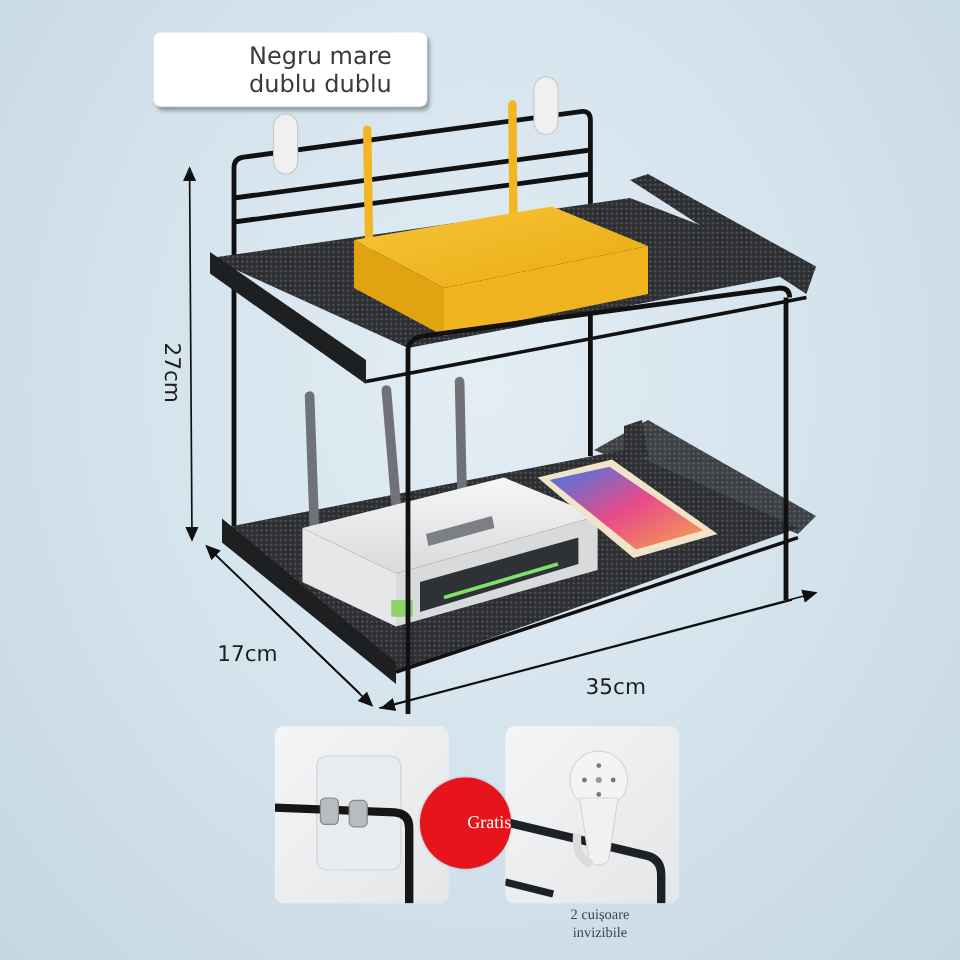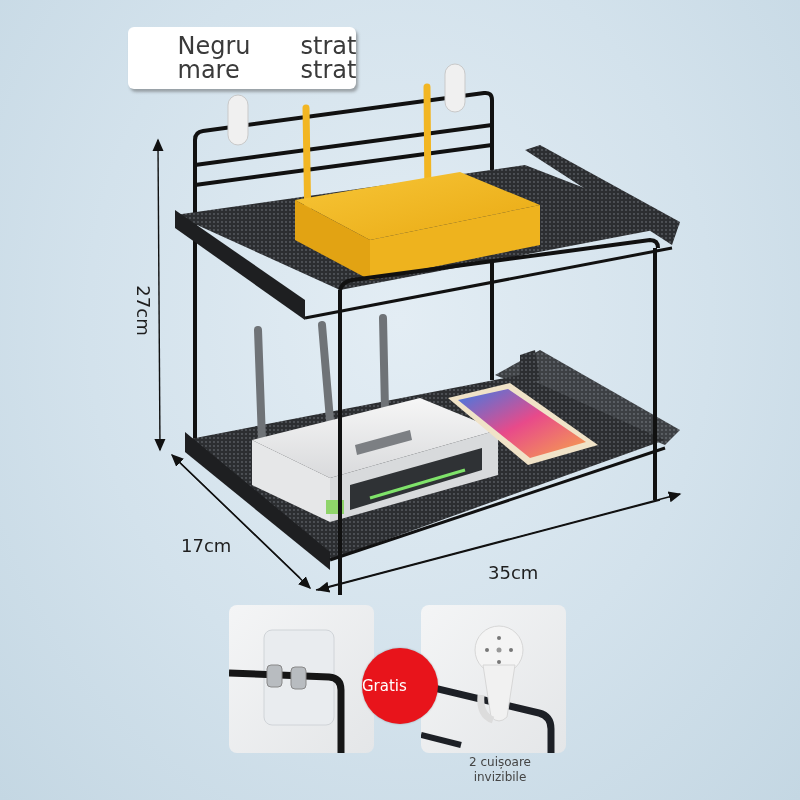--- a/index.html
+++ b/index.html
@@ -6,47 +6,47 @@
   body { width: 800px; height: 800px; overflow: hidden; font-family: "DejaVu Sans", sans-serif; }
   .canvas {
     position: relative; width: 800px; height: 800px;
     background: radial-gradient(ellipse at 50% 40%, #e3edf4 0%, #d3e2ec 55%, #c4d7e3 100%);
     overflow: hidden;
   }
   .label-box {
     position: absolute; left: 128px; top: 27px; width: 228px; height: 62px;
     background: #fff; border-radius: 6px;
     box-shadow: 2px 3px 3px rgba(80,80,80,0.45);
-    display: flex; flex-direction: row; align-items: center; justify-content: center;
-    color: #3a3a3a; font-size: 24px; line-height: 24px;
+    display: flex; flex-direction: column; align-items: center; justify-content: center;
+    color: #3a3a3a; font-size: 20px; line-height: 24px;
   }
   .label-box span { display: block; padding-left: 50px; }
   .dim-text { position: absolute; color: #1e1e1e; font-size: 18px; }
   .dim-height { left: 118px; top: 300px; transform: rotate(90deg); transform-origin: center; }
   .dim-depth { left: 181px; top: 535px; text-align: center; }
   .dim-width { left: 488px; top: 562px; }
   svg.scene { position: absolute; left: 0; top: 0; }
   .thumb {
     position: absolute; top: 605px; width: 145px; height: 148px;
     border-radius: 8px; overflow: hidden;
     background: linear-gradient(135deg, #f4f5f6 0%, #e4e6e8 100%);
   }
   .thumb-left { left: 229px; }
   .thumb-right { left: 421px; }
   .gratis {
-    position: absolute; left: 362px; top: 648px; width: 76px; height: 76px;
+    position: absolute; left: 350px; top: 648px; width: 76px; height: 76px;
     border-radius: 50%; background: #e8141b;
-    display: flex; align-items: center; justify-content: flex-start;
-    color: #fff; font-size: 15px; box-shadow: 0 0 2px rgba(0,0,0,0.3);
+    display: flex; align-items: center; justify-content: flex-end;
+    color: #fff; font-size: 15px; box-shadow: 0 0 2px rgba(0,0,0,0.3); font-family: Liberation Serif, serif;
   }
   .caption {
     position: absolute; left: 430px; top: 755px; width: 140px; text-align: center;
     color: #444; font-size: 12px; line-height: 15px;
   }
-  .caption span { display: block; }
+  .caption span { display: block; font-family: Liberation Serif, serif; }
 </style>
 </head>
 <body>
 
 <div class="canvas">
 
   <svg class="scene" width="800" height="800" viewBox="0 0 800 800">
     <defs>
       <pattern id="mesh" width="4" height="4" patternUnits="userSpaceOnUse">
         <rect width="4" height="4" fill="#2c2e31"></rect>
@@ -135,21 +135,21 @@
 
     <g stroke="#111" stroke-width="4" fill="none">
       <path d="M340,290 L340,595"></path>
       <path d="M655,248 L655,500"></path>
       <path d="M340,290 Q342,282 352,280 L650,240 Q658,240 658,248"></path>
     </g>
   </svg>
 
   <div class="label-box">
     <span>Negru mare</span>
-    <span>strat strat</span>
+    <span>dublu dublu</span>
   </div>
 
   <div class="dim-text dim-height">27cm</div>
   <div class="dim-text dim-depth">17cm</div>
   <div class="dim-text dim-width">35cm</div>
 
   <div class="thumb thumb-left">
     <svg width="145" height="148" viewBox="0 0 145 148">
       <rect x="35" y="25" width="70" height="95" rx="8" fill="#e9ecef" stroke="#d0d4d8"></rect>
       <path d="M0,68 L100,72 Q112,73 112,85 L112,148" stroke="#161616" stroke-width="7" fill="none"></path>

